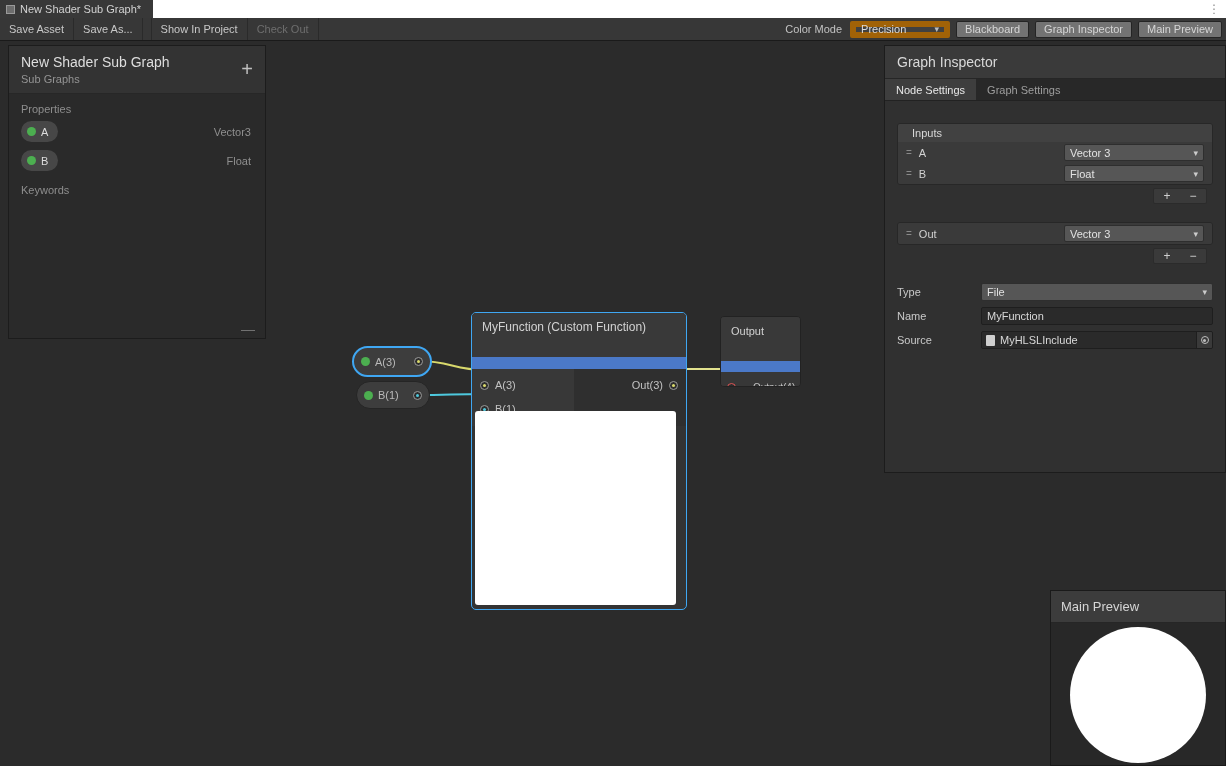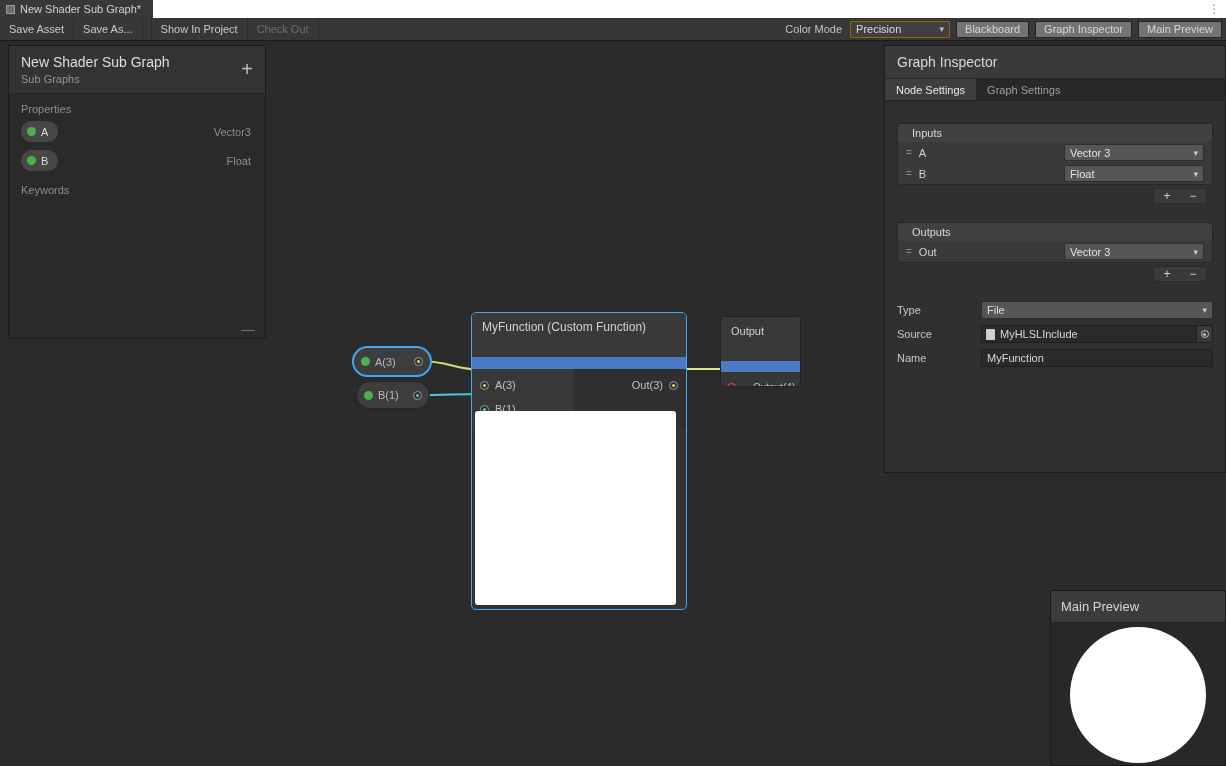--- a/index.html
+++ b/index.html
@@ -20,21 +20,21 @@
   .tab-icon { width:9px; height:9px; border:1px solid #9a9a9a; background:#6d6d6d; display:inline-block; }
   .tabbar-menu { margin-left:auto; color:#8f8f8f; padding:0 6px; line-height:18px; font-size:12px; }
 
   
   .toolbar { left:0; top:18px; width:1226px; height:23px; background:#373737; border-bottom:1px solid #1a1a1a; display:flex; align-items:stretch; }
   .tb-btn { display:flex; align-items:center; padding:0 9px; border-right:1px solid #2a2a2a; color:#c8c8c8; cursor:default; white-space:nowrap; }
   .tb-btn.gap-left { border-left:1px solid #2a2a2a; margin-left:8px; }
   .tb-btn.disabled { color:#6e6e6e; }
   .tb-right { margin-left:auto; display:flex; align-items:center; gap:6px; padding-right:4px; }
   .tb-label { color:#c2c2c2; padding-right:2px; }
-  .tb-drop { display:flex; align-items:center; justify-content:space-between; width:100px; height:17px; background:#404040; border:1px solid #a16207; border-radius:2px; padding:0 5px; color:#dcdcdc; }
+  .tb-drop { display:flex; align-items:center; justify-content:space-between; width:100px; height:17px; background:#404040; border:6px solid #a16207; border-radius:2px; padding:0 5px; color:#dcdcdc; }
   .tb-drop .arrow { font-size:9px; color:#bdbdbd; }
   .tb-toggle { display:flex; align-items:center; height:17px; padding:0 8px; background:#737373; border:1px solid #242424; border-radius:2px; color:#d6d6d6; }
 
   
   .wires { left:0; top:0; width:1226px; height:766px; pointer-events:none; z-index:1; }
 
   
   .node, .pill { z-index:2; }
   .pill { display:flex; align-items:center; gap:5px; background:#3d3d3d; border-radius:16px; padding:0 7px; }
   .pill-a { left:352px; top:346px; width:80px; height:31px; border:2px solid #3fa7f3; }
@@ -258,21 +258,20 @@
     </div>
   </div>
   <div class="pm-bar">
     <span class="pm-box">
       <span class="pm-btn">+</span>
       <span class="pm-btn">−</span>
     </span>
   </div>
 
   <div class="list-box outputs">
-    <div class="list-head">Outputs</div>
     <div class="list-row">
       <span class="drag-handle">=</span>
       <span class="row-name">Out</span>
       <div class="dd">
         <span>Vector 3</span>
         <span class="arrow">▾</span>
       </div>
     </div>
   </div>
   <div class="pm-bar">
@@ -282,35 +281,35 @@
     </span>
   </div>
 
   <div class="fields">
     <div class="field-row">
       <span class="field-label">Type</span>
       <div class="dd field-dd">
         <span>File</span>
         <span class="arrow">▾</span>
       </div>
+    </div>
+    <div class="field-row">
+      <span class="field-label">Name</span>
+      <input class="text-field" readonly="" value="MyFunction" style="">
     </div>
     <div class="field-row">
       <span class="field-label">Source</span>
       <div class="obj-field">
         <span class="file-icon"></span>
         <span>MyHLSLInclude</span>
         <span class="obj-picker">
           <span class="target-icon"></span>
         </span>
       </div>
     </div>
-    <div class="field-row">
-      <span class="field-label">Name</span>
-      <input class="text-field" readonly="" value="MyFunction" style="">
-    </div>
   </div>
 </div>
 
 <div class="abs preview-panel">
   <div class="pv-header">Main Preview</div>
   <div class="pv-body">
     <div class="pv-sphere"></div>
   </div>
 </div>
 

